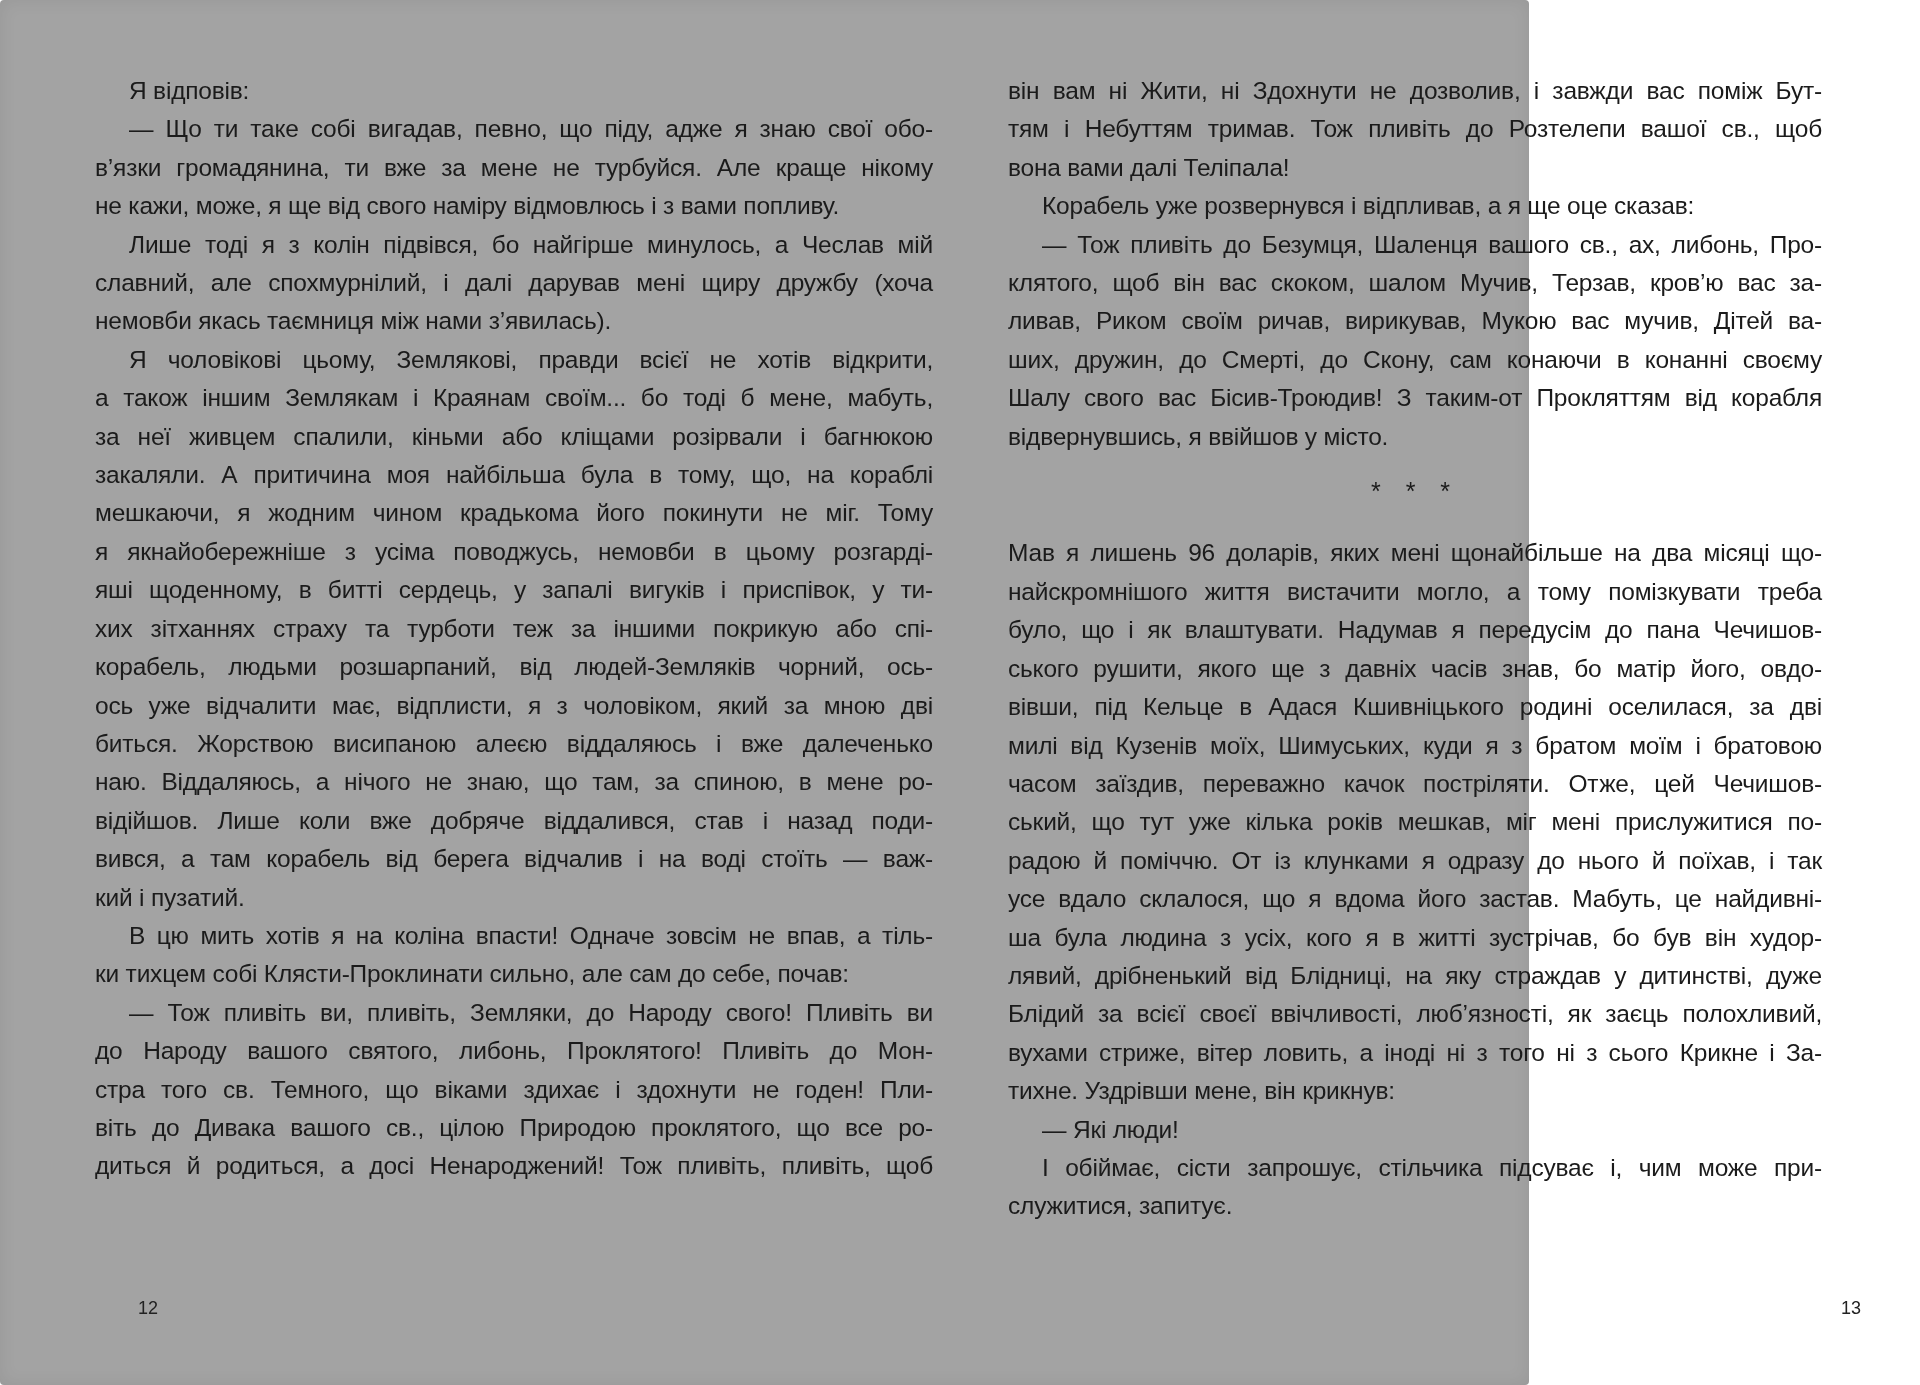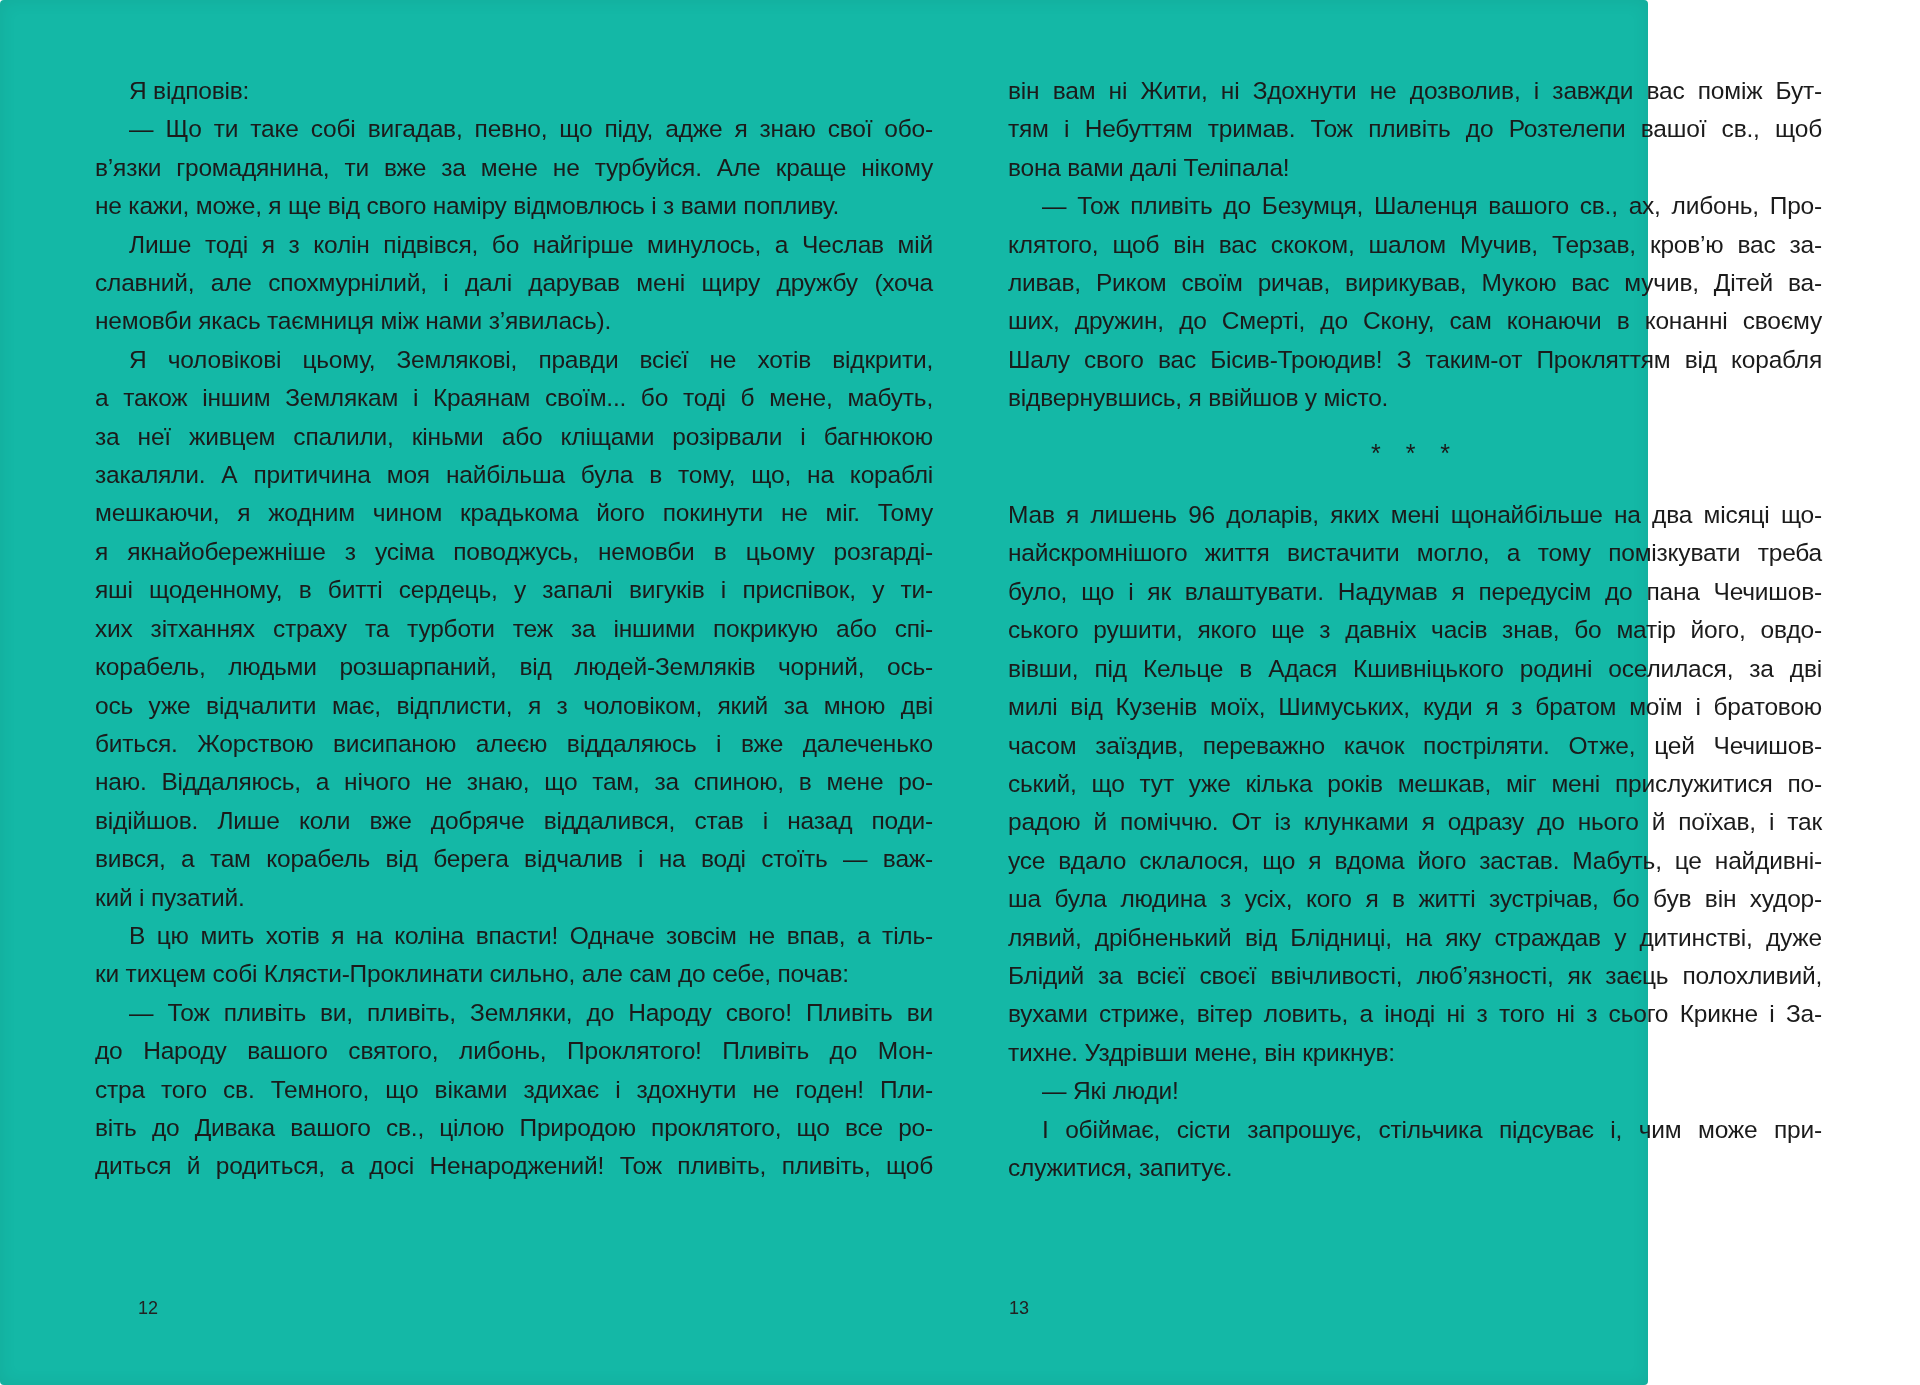--- a/index.html
+++ b/index.html
@@ -9,23 +9,23 @@
   }
   body {
     width: 1920px;
     height: 1385px;
     font-family: "Liberation Sans", sans-serif;
     color: #1b1b1b;
     overflow: hidden;
   }
   .spread {
     position: relative;
-    width: 1648px;
+    width: 1529px;
     height: 1385px;
-    background: #14b8a6;
+    background: #a3a3a3;
     box-shadow: inset 0 0 18px rgba(0,0,0,0.07);
     border-radius: 4px;
   }
   .page-col {
     position: absolute;
     top: 72px;
   }
   .col-left  { left: 95px;  width: 838px; }
   .col-right { left: 1008px; width: 814px; }
   .line {
@@ -48,21 +48,21 @@
     color: #1b1b1b;
   }
   .pagenum {
     position: absolute;
     top: 1298px;
     font-size: 18px;
     color: #222222;
     margin-left: 43px;
   }
   .pagenum-left  { left: 95px; }
-  .pagenum-right { left: 966px; width: 814px; }
+  .pagenum-right { left: 1004px; width: 814px; text-align: right; }
 </style>
 </head>
 <body>
 
 <div class="spread">
   <div class="page-col col-left">
       <div class="line indent last">Я відповів:</div>
       <div class="line indent">— Що ти таке собі вигадав, певно, що піду, адже я знаю свої обо-</div>
       <div class="line">в’язки громадянина, ти вже за мене не турбуйся. Але краще нікому</div>
       <div class="line last">не кажи, може, я ще від свого наміру відмовлюсь і з вами попливу.</div>
@@ -89,20 +89,21 @@
       <div class="line indent">— Тож пливіть ви, пливіть, Земляки, до Народу свого! Пливіть ви</div>
       <div class="line">до Народу вашого святого, либонь, Проклятого! Пливіть до Мон-</div>
       <div class="line">стра того св. Темного, що віками здихає і здохнути не годен! Пли-</div>
       <div class="line">віть до Дивака вашого св., цілою Природою проклятого, що все ро-</div>
       <div class="line">диться й родиться, а досі Ненароджений! Тож пливіть, пливіть, щоб</div>
     </div>
   <div class="page-col col-right">
       <div class="line">він вам ні Жити, ні Здохнути не дозволив, і завжди вас поміж Бут-</div>
       <div class="line">тям і Небуттям тримав. Тож пливіть до Розтелепи вашої св., щоб</div>
       <div class="line last">вона вами далі Теліпала!</div>
+      <div class="line indent last">Корабель уже розвернувся і відпливав, а я ще оце сказав:</div>
       <div class="line indent">— Тож пливіть до Безумця, Шаленця вашого св., ах, либонь, Про-</div>
       <div class="line">клятого, щоб він вас скоком, шалом Мучив, Терзав, кров’ю вас за-</div>
       <div class="line">ливав, Риком своїм ричав, вирикував, Мукою вас мучив, Дітей ва-</div>
       <div class="line">ших, дружин, до Смерті, до Скону, сам конаючи в конанні своєму</div>
       <div class="line">Шалу свого вас Бісив-Троюдив! З таким-от Прокляттям від корабля</div>
       <div class="line last">відвернувшись, я ввійшов у місто.</div>
       <div class="separator">* * *</div>
       <div class="line">Мав я лишень 96 доларів, яких мені щонайбільше на два місяці що-</div>
       <div class="line">найскромнішого життя вистачити могло, а тому помізкувати треба</div>
       <div class="line">було, що і як влаштувати. Надумав я передусім до пана Чечишов-</div>

